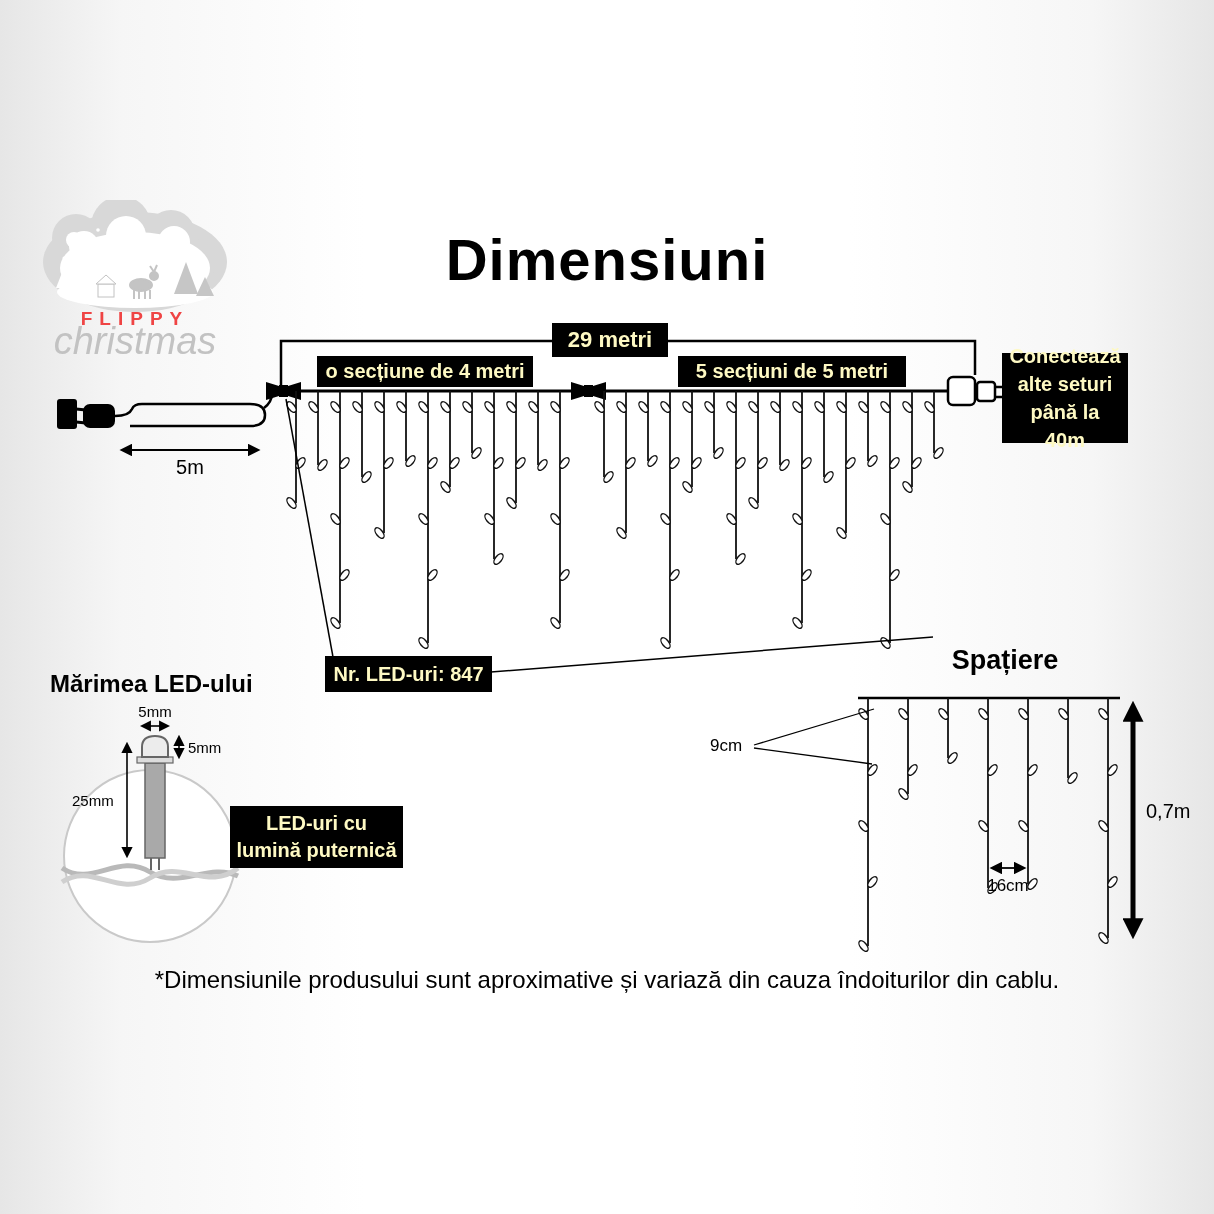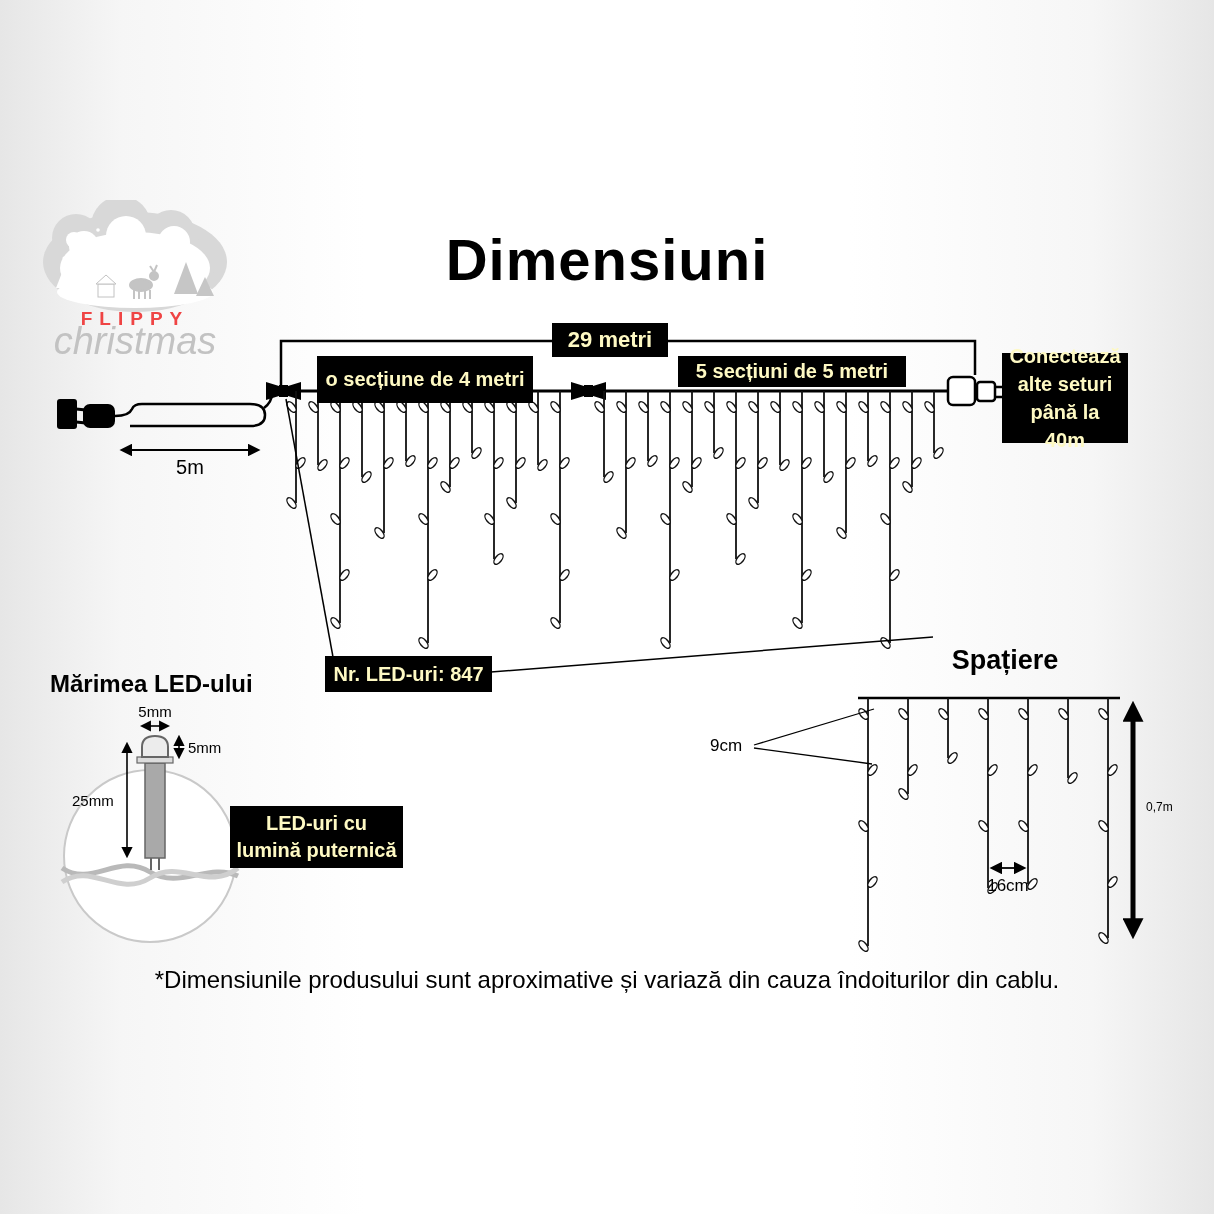--- a/index.html
+++ b/index.html
@@ -314,21 +314,21 @@
     </g>
   </svg>
   <div class="brand">FLIPPY</div>
   <div class="script">christmas</div>
 </div>
 
 <div class="title">Dimensiuni</div>
 
 <div class="chip" style="left:552px;top:323px;width:116px;height:34px;font-size:22px">29 metri</div>
 
-<div class="chip" style="left:317px;top:356px;width:216px;height:47px;font-size:20px">o secțiune de 4 metri</div>
+<div class="chip" style="left:317px;top:356px;width:216px;height:31px;font-size:20px">o secțiune de 4 metri</div>
 
 <div class="chip" style="left:678px;top:356px;width:228px;height:31px;font-size:20px">5 secțiuni de 5 metri</div>
 
 <div class="chip" style="left:1002px;top:353px;width:126px;height:90px;font-size:20px;line-height:1.4;padding:16px">Conectează alte seturi până la 40m</div>
 
 <div class="lbl" style="left:140px;top:456px;width:100px;text-align:center;font-size:20px;font-weight:400">5m</div>
 
 <div class="chip" style="left:325px;top:656px;width:167px;height:36px;font-size:20px">Nr. LED-uri: 847</div>
 
 <div class="lbl" style="left:50px;top:670px;font-size:24px;font-weight:700">Mărimea LED-ului</div>
@@ -340,15 +340,15 @@
 <div class="lbl" style="left:72px;top:792px;font-size:15px">25mm</div>
 
 <div class="chip" style="left:230px;top:806px;width:173px;height:62px;font-size:20px;line-height:1.35;padding:4px">LED-uri cu lumină puternică</div>
 
 <div class="lbl" style="left:880px;top:645px;width:250px;text-align:center;font-size:27px;font-weight:700">Spațiere</div>
 
 <div class="lbl" style="left:700px;top:736px;width:52px;text-align:center;font-size:17px">9cm</div>
 
 <div class="lbl" style="left:977px;top:876px;width:62px;text-align:center;font-size:17px">16cm</div>
 
-<div class="lbl" style="left:1146px;top:800px;font-size:12px">0,7m</div>
+<div class="lbl" style="left:1146px;top:800px;font-size:20px">0,7m</div>
 
 <div class="disclaimer">*Dimensiunile produsului sunt aproximative și variază din cauza îndoiturilor din cablu.</div>
 
 </body></html>

